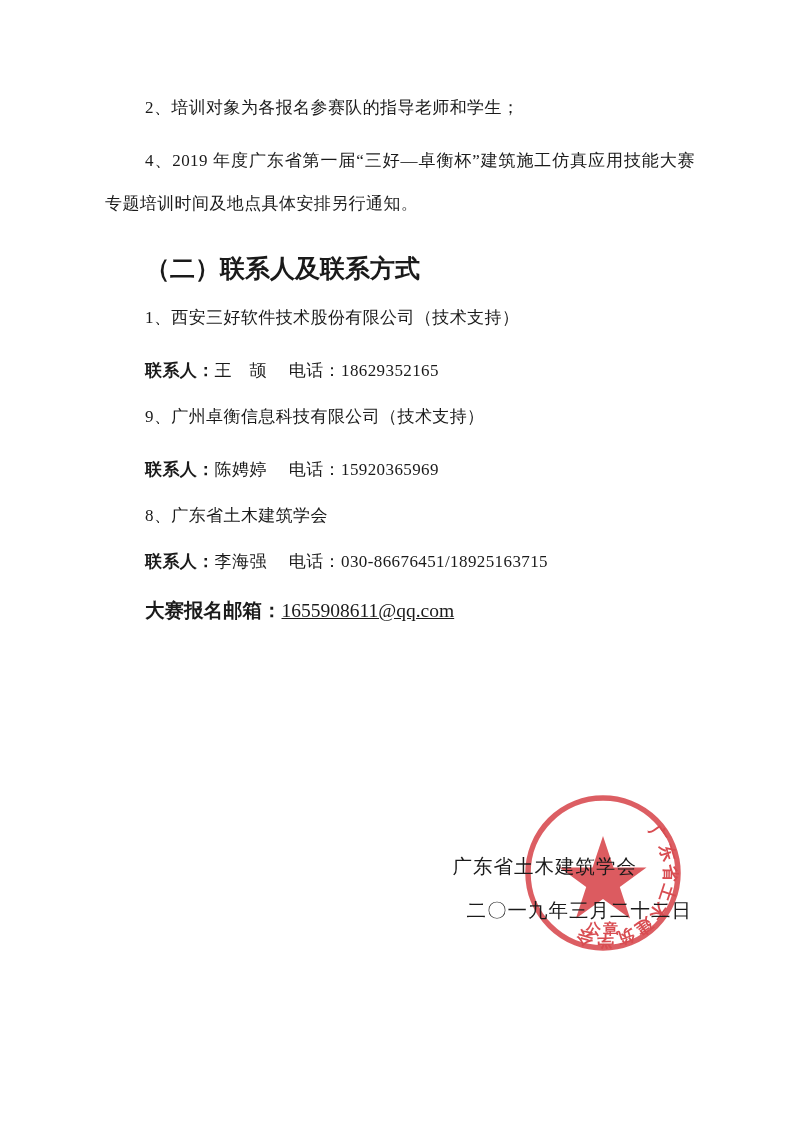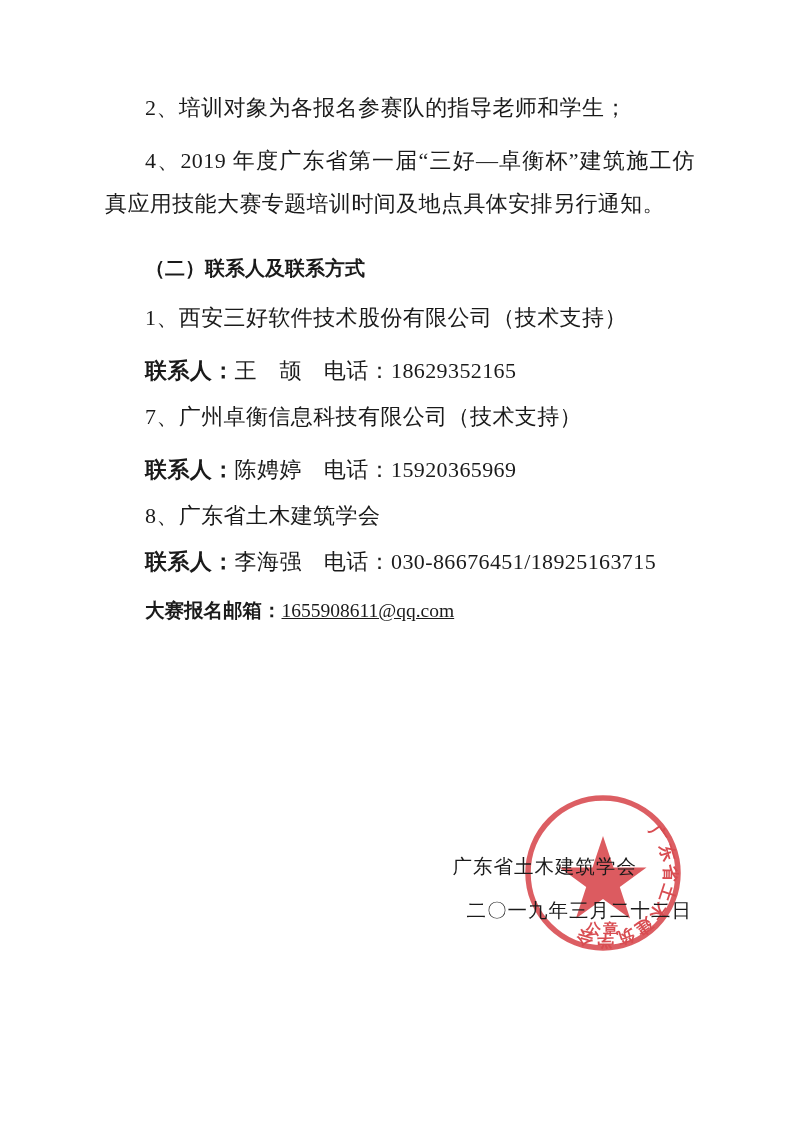--- a/index.html
+++ b/index.html
@@ -16,34 +16,34 @@
     overflow: hidden;
   }
   .page {
     position: relative;
     width: 800px;
     height: 1131px;
     box-sizing: border-box;
     padding: 86px 105px 0 105px;
   }
   .para {
-    font-size: 22px;
+    font-size: 17px;
     line-height: 43px;
     letter-spacing: 0.4px;
     margin: 0 0 10px 0;
     text-align: justify;
   }
   .indent2 {
     text-indent: 40px;
   }
   .tight {
     margin-bottom: 3px;
   }
   .section-head {
-    font-size: 20px;
+    font-size: 25px;
     line-height: 43px;
     text-indent: 40px;
     margin: 22px 0 6px 0;
     font-weight: 600;
     font-family: "Liberation Sans", "DejaVu Sans", sans-serif;
   }
   .bold-lead {
     font-weight: 600;
     font-family: "Liberation Sans", "DejaVu Sans", sans-serif;
     text-align: right;
@@ -105,21 +105,21 @@
 
   <p class="para indent2">4、2019 年度广东省第一届“三好—卓衡杯”建筑施工仿真应用技能大赛专题培训时间及地点具体安排另行通知。</p>
 
   <p class="section-head">（二）联系人及联系方式</p>
 
   <p class="para indent2">1、西安三好软件技术股份有限公司（技术支持）</p>
   <p class="para indent2 tight">
     <span class="bold-lead">联系人：</span><span>王　颉</span><span class="wide-space"></span><span>电话：</span><span>18629352165</span>
   </p>
 
-  <p class="para indent2">7、广州卓衡信息科技有限公司（技术支持）</p>
+  <p class="para indent2">9、广州卓衡信息科技有限公司（技术支持）</p>
   <p class="para indent2 tight">
     <span class="bold-lead">联系人：</span><span>陈娉婷</span><span class="wide-space"></span><span>电话：</span><span>15920365969</span>
   </p>
 
   <p class="para indent2 tight">8、广东省土木建筑学会</p>
   <p class="para indent2 tight">
     <span class="bold-lead">联系人：</span><span>李海强</span><span class="wide-space"></span><span>电话：</span><span>030-86676451/18925163715</span>
   </p>
 
   <p class="email-line">

